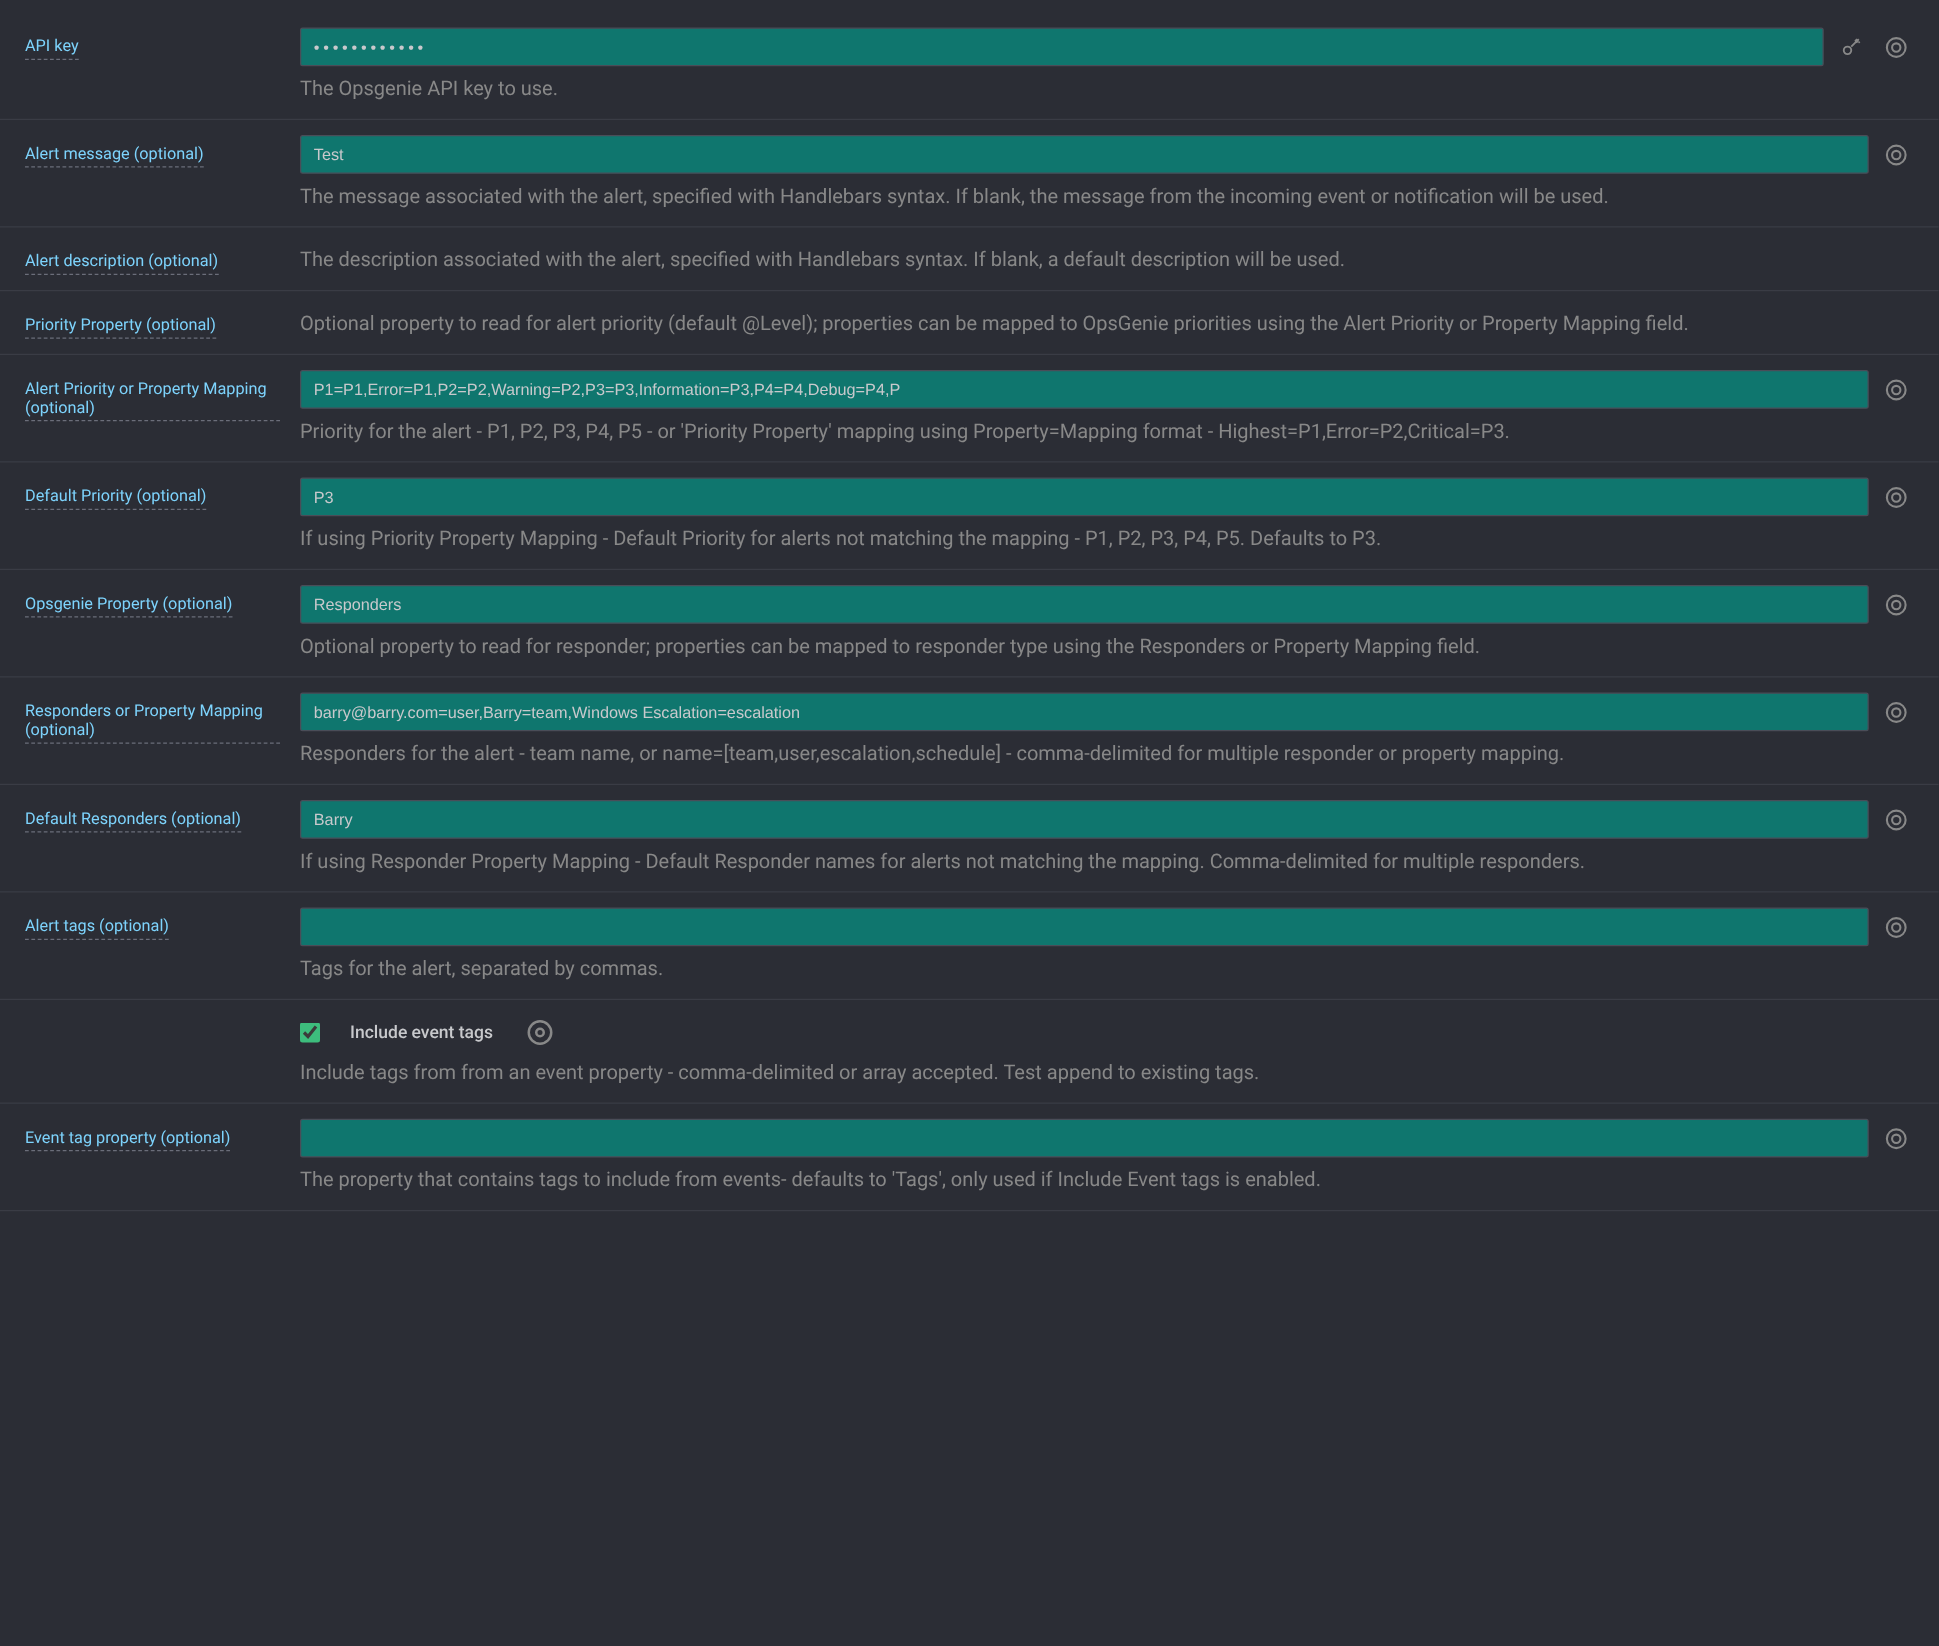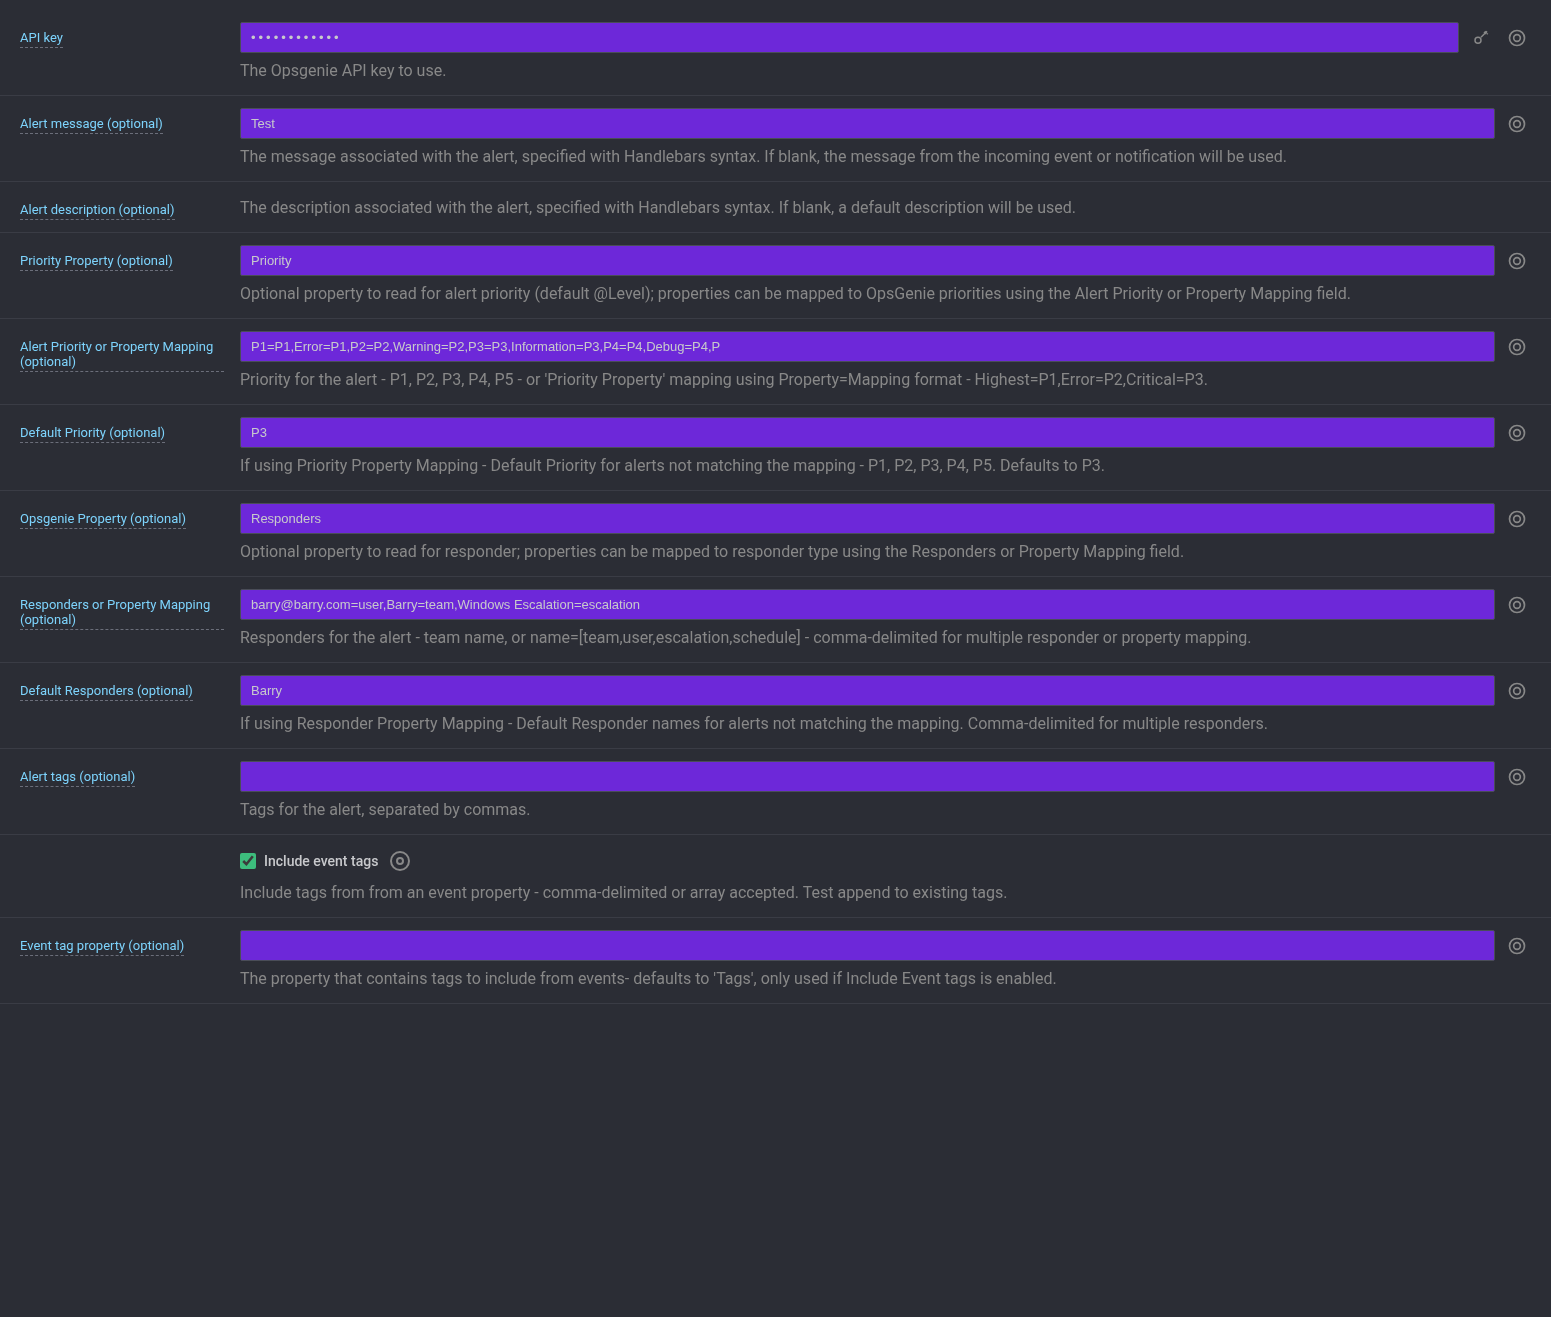--- a/index.html
+++ b/index.html
@@ -36,21 +36,21 @@
       flex: 1;
     }
     .input-row {
       display: flex;
       align-items: center;
       gap: 8px;
       margin-bottom: 6px;
     }
     .field-input {
       flex: 1;
-      background-color: #6d28d9;
+      background-color: #0f766e;
       border: 1px solid #4a4d58;
       color: #c8c9cc;
       padding: 7px 10px;
       font-size: 13px;
       border-radius: 2px;
       outline: none;
     }
     .field-input[type="password"] {
       letter-spacing: 3px;
     }
@@ -71,21 +71,21 @@
     }
     .help-text {
       color: #888;
       font-size: 16px;
       line-height: 1.5;
       margin-top: 2px;
     }
     .checkbox-row {
       display: flex;
       align-items: center;
-      gap: 8px;
+      gap: 24px;
       margin-bottom: 6px;
     }
     .checkbox-input {
       width: 16px;
       height: 16px;
       accent-color: #3dbd7d;
       cursor: pointer;
     }
     .checkbox-label {
       color: #c8c9cc;
@@ -136,29 +136,20 @@
     </div>
     <div class="form-row">
       <div class="label-col"><span class="label-text">Alert description (optional)</span></div>
       <div class="field-col">
         <div class="help-text">The description associated with the alert, specified with Handlebars syntax. If blank, a default description will be used.</div>
       </div>
     </div>
     <div class="form-row">
       <div class="label-col"><span class="label-text">Priority Property (optional)</span></div>
       <div class="field-col">
-        <div class="input-row">
-          <input type="text" class="field-input" value="Priority" style="">
-          <button class="icon-btn">
-            <svg width="20" height="20" viewBox="0 0 24 24" fill="none" stroke="#888" stroke-width="2">
-              <circle cx="12" cy="12" r="9"></circle>
-              <circle cx="12" cy="12" r="4"></circle>
-            </svg>
-          </button>
-        </div>
         <div class="help-text">Optional property to read for alert priority (default @Level); properties can be mapped to OpsGenie priorities using the Alert Priority or Property Mapping field.</div>
       </div>
     </div>
     <div class="form-row">
       <div class="label-col"><span class="label-text">Alert Priority or Property Mapping (optional)</span></div>
       <div class="field-col">
         <div class="input-row">
           <input type="text" class="field-input" value="P1=P1,Error=P1,P2=P2,Warning=P2,P3=P3,Information=P3,P4=P4,Debug=P4,P" style="">
           <button class="icon-btn">
             <svg width="20" height="20" viewBox="0 0 24 24" fill="none" stroke="#888" stroke-width="2">

